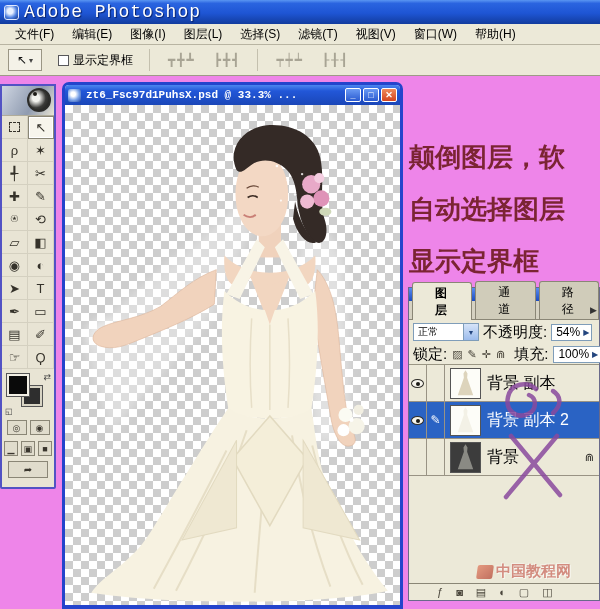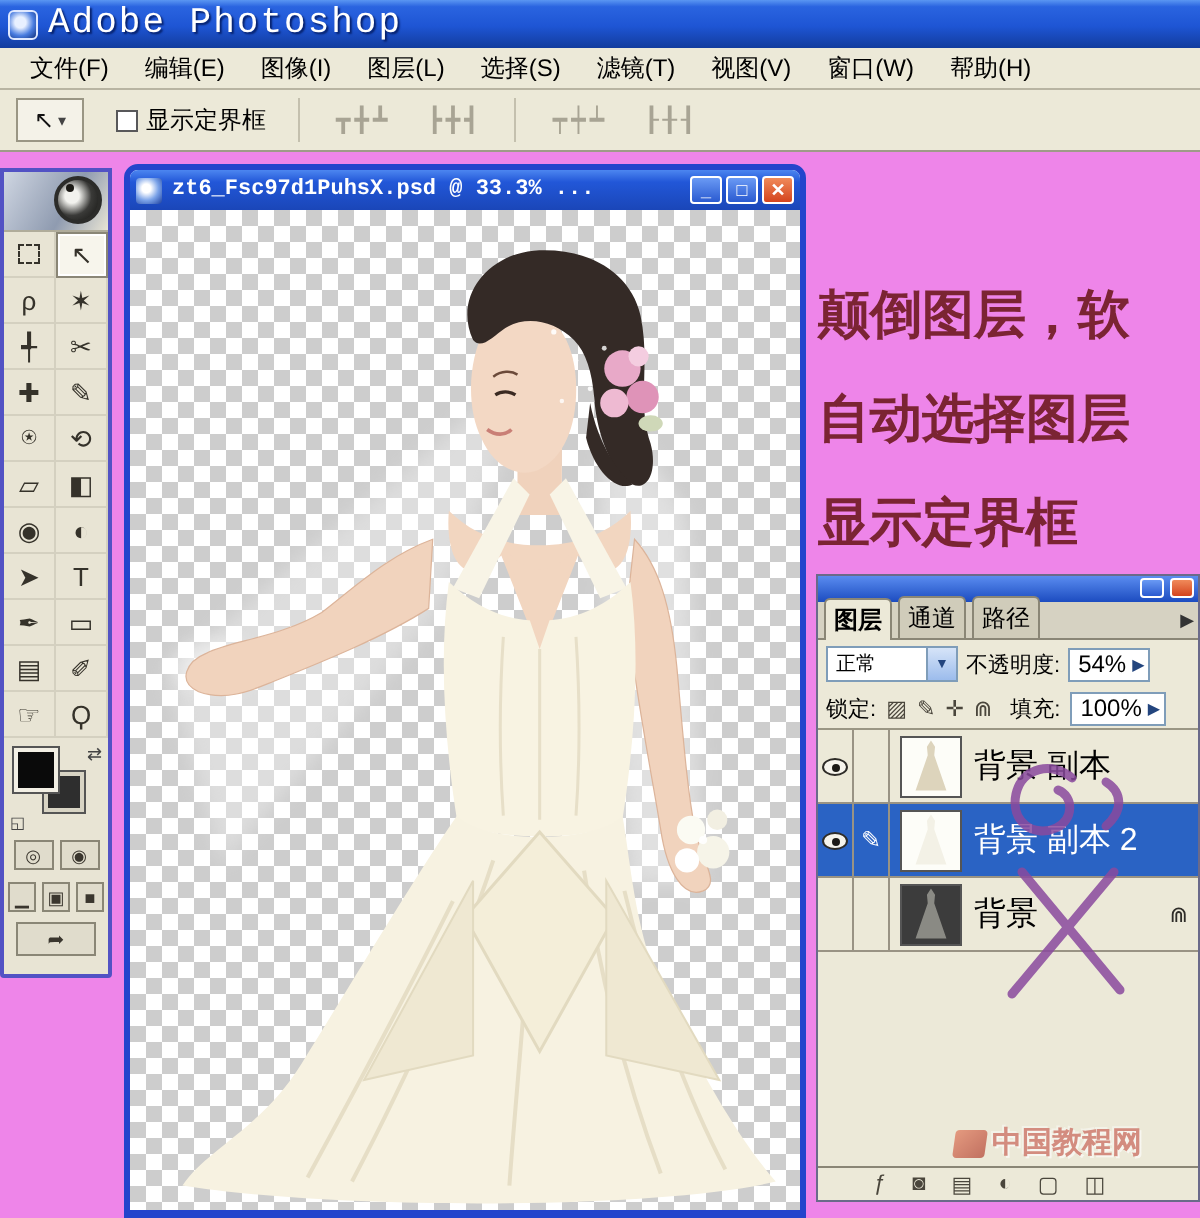--- a/index.html
+++ b/index.html
@@ -76,32 +76,32 @@
 
   
   .palette { position:absolute; left:408px; top:287px; width:192px; height:314px; background:#ece9d8;
     border:1px solid #6a6a8a; }
   .pal-titlebar { height:13px; background:linear-gradient(180deg,#5a8cf0,#1c4cc0); position:relative; }
   .pal-btn { position:absolute; top:1px; width:12px; height:10px; border:1px solid #fff; border-radius:2px;
     font-size:6px; color:#fff; display:flex; align-items:center; justify-content:center;
     background:linear-gradient(180deg,#6a9af4,#2a5ad0); }
   .pal-btn.close { background:linear-gradient(180deg,#f08a5a,#d4441e); }
   .pal-tabs { height:19px; display:flex; align-items:flex-end; background:#d6d2c2; border-bottom:1px solid #8a8676; position:relative; }
-  .pal-tab { padding:2px 4px 1px; font-size:12px; border:1px solid #8a8676; border-bottom:none; background:#d0ccba;
+  .pal-tab { padding:2px 22px 1px; font-size:12px; border:1px solid #8a8676; border-bottom:none; background:#d0ccba;
     margin-left:3px; border-radius:3px 3px 0 0;font-family:Liberation Serif, serif; }
   .pal-tab.active { background:#ece9d8; font-weight:bold; position:relative; top:1px; }
   .pal-menu-arrow { position:absolute; right:2px; top:4px; font-size:9px; color:#333; }
   .blend-row { height:24px; display:flex; align-items:center; padding:0 4px; gap:4px; }
   .select-box { width:66px; height:18px; background:#fff; border:1px solid #7f9db9; display:flex; align-items:center; }
   .select-box .val { flex:1; padding-left:4px; font-size:10px; }
   .select-box .dd { width:15px; height:16px; background:linear-gradient(180deg,#d6e4f8,#9cbcec); border-left:1px solid #7f9db9;
     display:flex; align-items:center; justify-content:center; font-size:7px; color:#23457e; }
   .num-box { height:17px; background:#fff; border:1px solid #7f9db9; display:flex; align-items:center; padding:0 2px 0 4px; gap:3px; font-size:12px; }
   .num-box .arr { font-size:8px; color:#23457e; }
-  .lbl { font-size:11px; white-space:nowrap; }
+  .lbl { font-size:15px; white-space:nowrap; }
   .lock-row { height:21px; display:flex; align-items:center; padding:0 4px; gap:5px; border-bottom:1px solid #9a9684; }
   .lock-ico { font-size:11px; color:#4a463c; }
   .layer-list { }
   .layer-row { height:37px; display:flex; align-items:center; border-bottom:1px solid #999384; background:#ece9d8; position:relative; }
   .layer-row.selected { background:#2a63c4; color:#fff; }
   .vis-cell,.link-cell { width:18px; height:37px; border-right:1px solid #999384; display:flex; align-items:center; justify-content:center; }
   .eye { width:13px; height:9px; border:1px solid #2e2c28; border-radius:50%; position:relative; background:#f6f4ec; }
   .eye::after { content:""; position:absolute; left:4px; top:2px; width:4px; height:4px; border-radius:50%; background:#1c1a16; }
   .paint-ico { font-size:12px; color:#2e2c28; }
   .layer-row.selected .paint-ico { color:#fff; }

